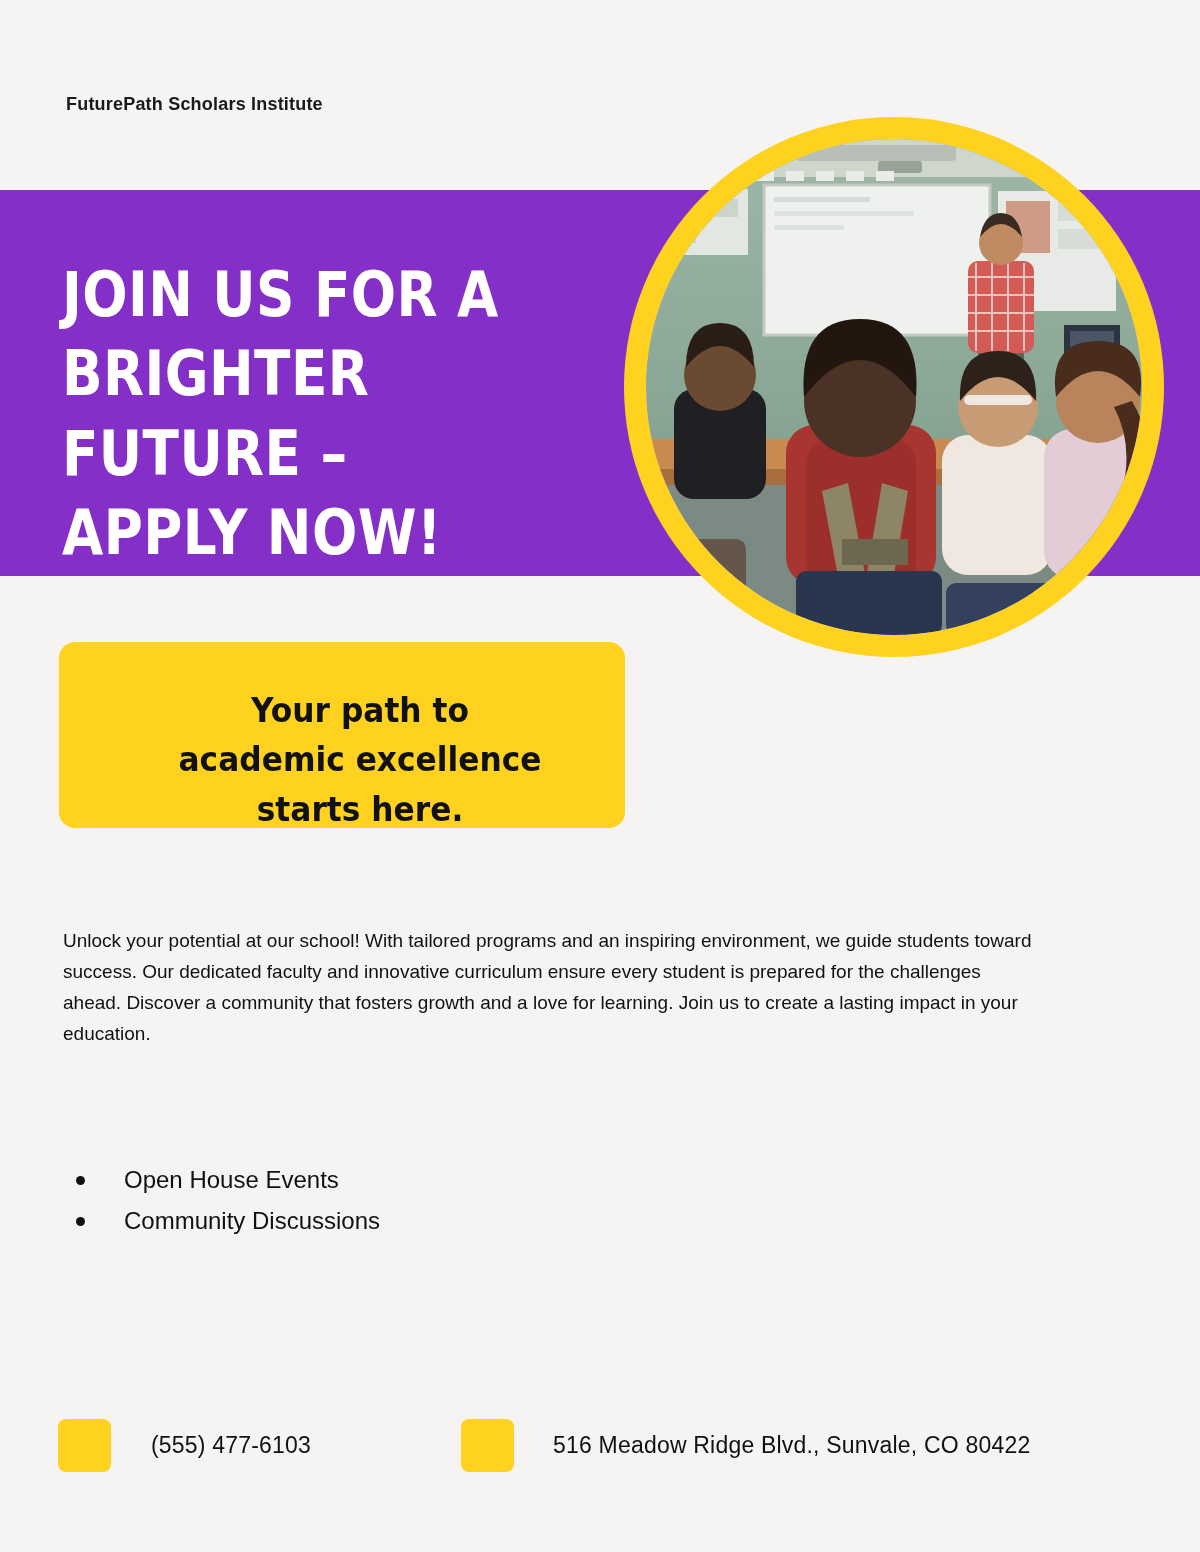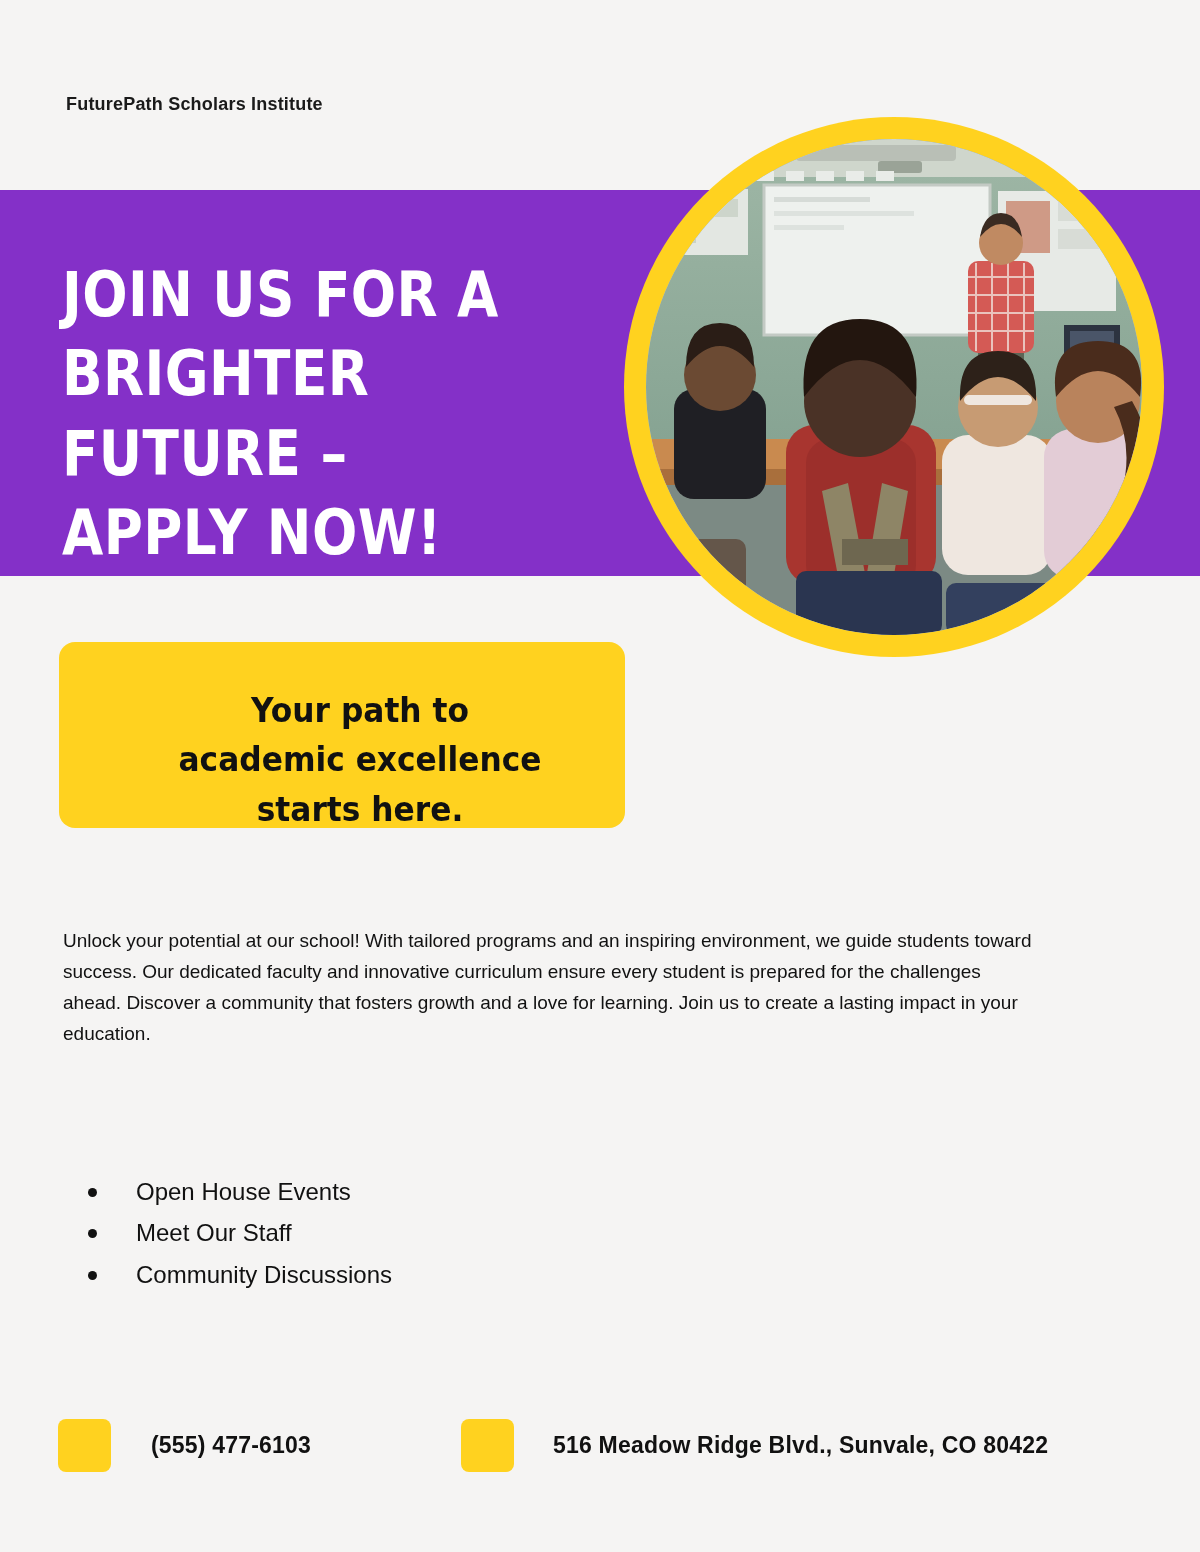--- a/index.html
+++ b/index.html
@@ -109,21 +109,21 @@
     line-height: 1.64;
     color: #111111;
   }
 
   
   .bullets {
     position: absolute;
     top: 1155px;
     left: 63px;
     width: 700px;
-    margin: 16px;
+    margin: 4px;
     padding: 0;
     list-style: none;
   }
   .bullets li {
     position: relative;
     font-size: 24px;
     line-height: 1.72;
     color: #111111;
     padding-left: 57px;
   }
@@ -145,21 +145,21 @@
     height: 53px;
     background: #ffd21f;
     border-radius: 8px;
   }
   .chip-phone { top: 1419px; left: 58px; }
   .chip-addr  { top: 1419px; left: 461px; }
 
   .footer-text {
     position: absolute;
     font-size: 23px;
-    font-weight: bold;
+    font-weight: normal;
     color: #111111;
     letter-spacing: 0.2px;
   }
   .txt-phone { top: 1432px; left: 151px; }
   .txt-addr  { top: 1432px; left: 553px; text-align: right; }
 </style>
 </head>
 <body>
 
 <div class="brand">FuturePath Scholars Institute</div>
@@ -270,21 +270,20 @@
   </div>
 </div>
 
 <div class="tag-box"></div>
 <div class="tag-text">Your path to academic excellence starts here.</div>
 
 <p class="body-copy">Unlock your potential at our school! With tailored programs and an inspiring environment, we guide students toward success. Our dedicated faculty and innovative curriculum ensure every student is prepared for the challenges ahead. Discover a community that fosters growth and a love for learning. Join us to create a lasting impact in your education.</p>
 
 <ul class="bullets">
   <li>Open House Events</li>
-  <li>Meet Our Staff</li>
   <li>Community Discussions</li>
 </ul>
 
 <div class="footer-chip chip-phone"></div>
 <div class="footer-text txt-phone">(555) 477-6103</div>
 
 <div class="footer-chip chip-addr"></div>
 <div class="footer-text txt-addr">516 Meadow Ridge Blvd., Sunvale, CO 80422</div>
 
 </body></html>

